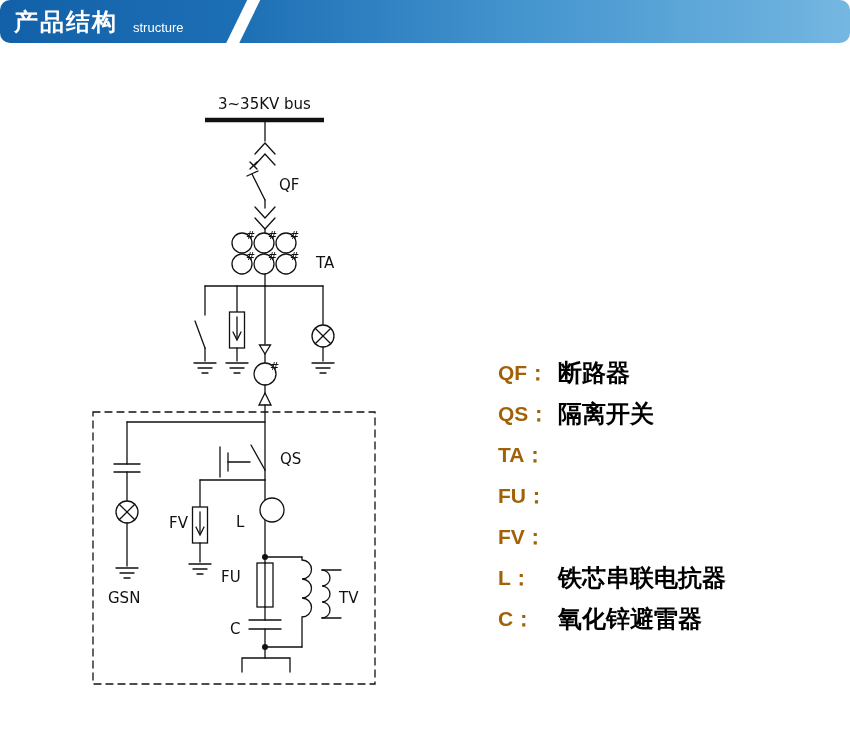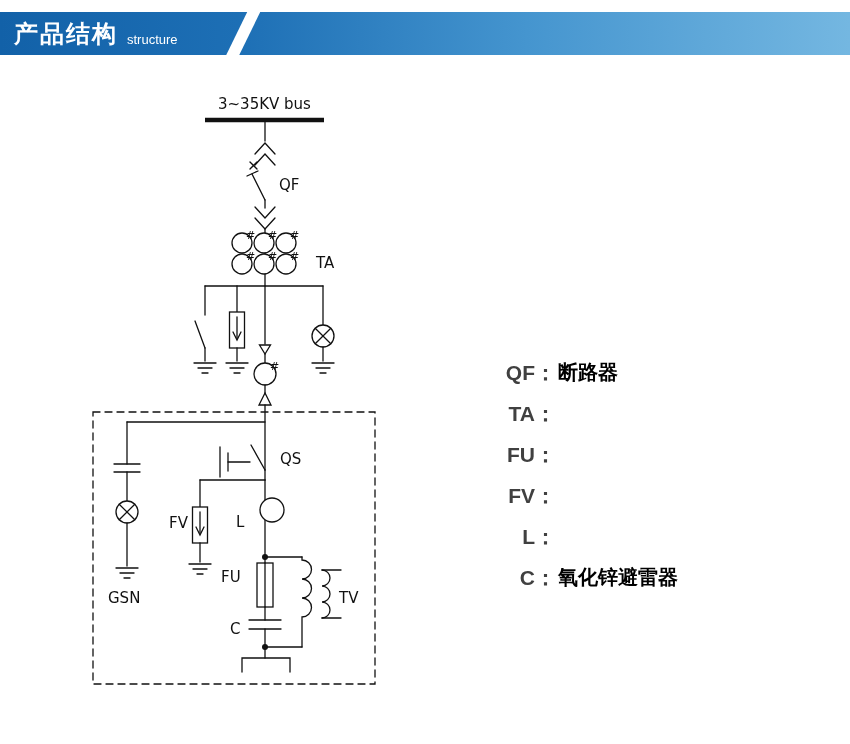--- a/index.html
+++ b/index.html
@@ -3,57 +3,58 @@
 <meta charset="utf-8">
 <style>
   html,body{margin:0;padding:0;}
   body{
     width:850px;height:744px;position:relative;overflow:hidden;
     background:#ffffff;
     font-family:"Liberation Sans","DejaVu Sans",sans-serif;
   }
   
   .header{
-    position:absolute;top:12px;left:0;width:850px;height:43px;
+    position:absolute;top:0;left:0;width:850px;height:43px;
     background:linear-gradient(90deg,#1261a8 0%,#1d6fb5 28%,#4595cf 62%,#74b7e1 100%);
     overflow:hidden;
+    border-radius:10px;
   }
   .slash{
     position:absolute;top:-6px;left:236px;width:13px;height:58px;
     background:#ffffff;transform:skewX(-26deg);
   }
   .header-title-wrap{
     position:absolute;left:14px;top:0;height:43px;
     display:flex;align-items:center;
   }
   .title{color:#fff;font-size:24px;font-weight:bold;letter-spacing:2px;}
-  .subtitle{color:#fff;font-size:13px;margin-left:9px;position:relative;top:6px;}
+  .subtitle{color:#fff;font-size:13px;margin-left:15px;position:relative;top:6px;}
 
   
   svg{position:absolute;top:0;left:0;}
   .ln{stroke:#111;stroke-width:1.3;fill:none;stroke-linecap:round;}
   .thick{stroke-width:4.5;stroke-linecap:butt;}
   .fillw{fill:#ffffff;}
   .dot{fill:#111;stroke:none;}
   text.dlab{font-family:"DejaVu Sans",sans-serif;font-size:15px;fill:#111;}
   text.hash{font-family:"DejaVu Sans",sans-serif;font-size:11px;fill:#111;}
 
   
   .legend{
     position:absolute;left:498px;top:352px;width:330px;
   }
   .legend-row{
     display:flex;align-items:center;height:41px;
   }
   .legend-abbr{
-    display:inline-block;width:58px;text-align:right;
-    font-size:21px;font-weight:bold;color:#404040;white-space:pre;
+    display:inline-block;width:58px;text-align:left;
+    font-size:21px;font-weight:bold;color:#a16207;white-space:pre;
   }
   .legend-desc{
-    font-size:20px;font-weight:bold;color:#000;margin-left:2px;
+    font-size:24px;font-weight:bold;color:#000;margin-left:2px;
   }
 </style>
 </head>
 <body>
 
 <div class="header">
   <div class="header-title-wrap">
     <span class="title">产品结构</span>
     <span class="subtitle">structure</span>
   </div>
@@ -234,28 +235,33 @@
     <polyline class="ln" points="242,672 242,658 290,658 290,672"></polyline>
   </g>
 </svg>
 
 <div class="legend">
   <div class="legend-row">
     <span class="legend-abbr">QF：</span>
     <span class="legend-desc">断路器</span>
   </div>
   <div class="legend-row">
+    <span class="legend-abbr">QS：</span>
+    <span class="legend-desc">隔离开关</span>
+  </div>
+  <div class="legend-row">
     <span class="legend-abbr">TA：</span>
   </div>
   <div class="legend-row">
     <span class="legend-abbr">FU：</span>
   </div>
   <div class="legend-row">
     <span class="legend-abbr">FV：</span>
   </div>
   <div class="legend-row">
     <span class="legend-abbr">L：</span>
+    <span class="legend-desc">铁芯串联电抗器</span>
   </div>
   <div class="legend-row">
     <span class="legend-abbr">C：</span>
     <span class="legend-desc">氧化锌避雷器</span>
   </div>
 </div>
 
 </body></html>

